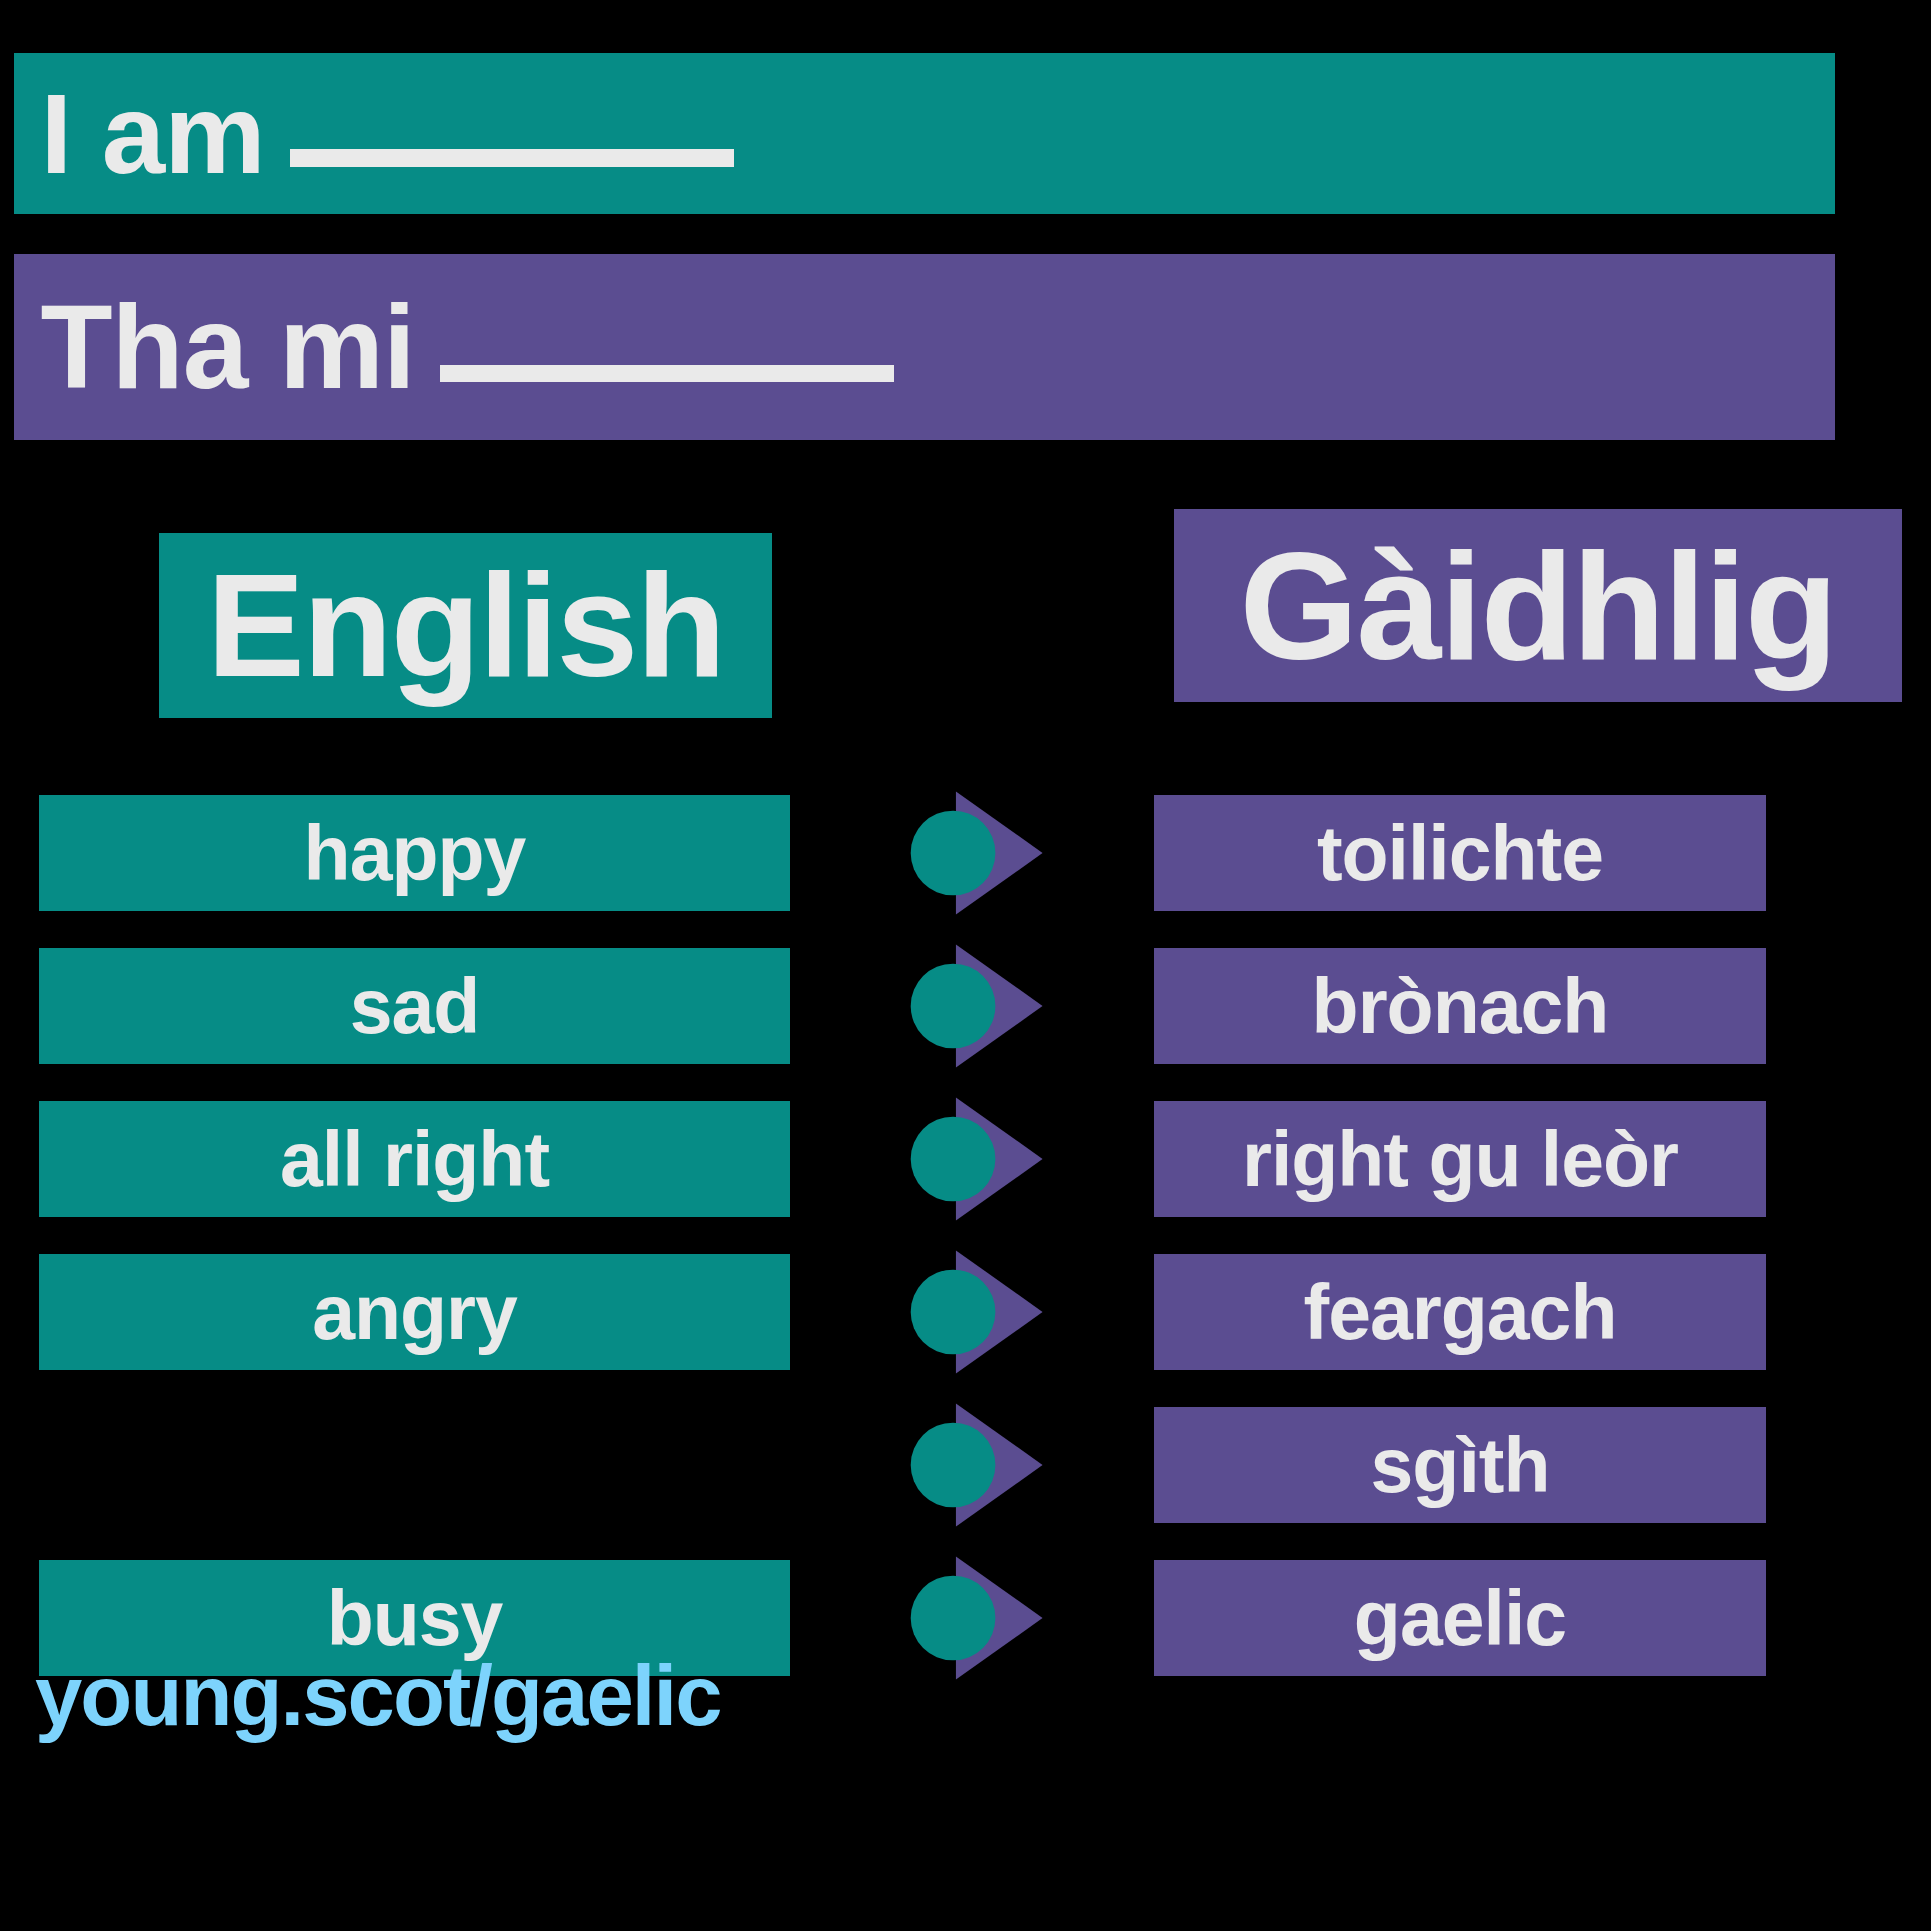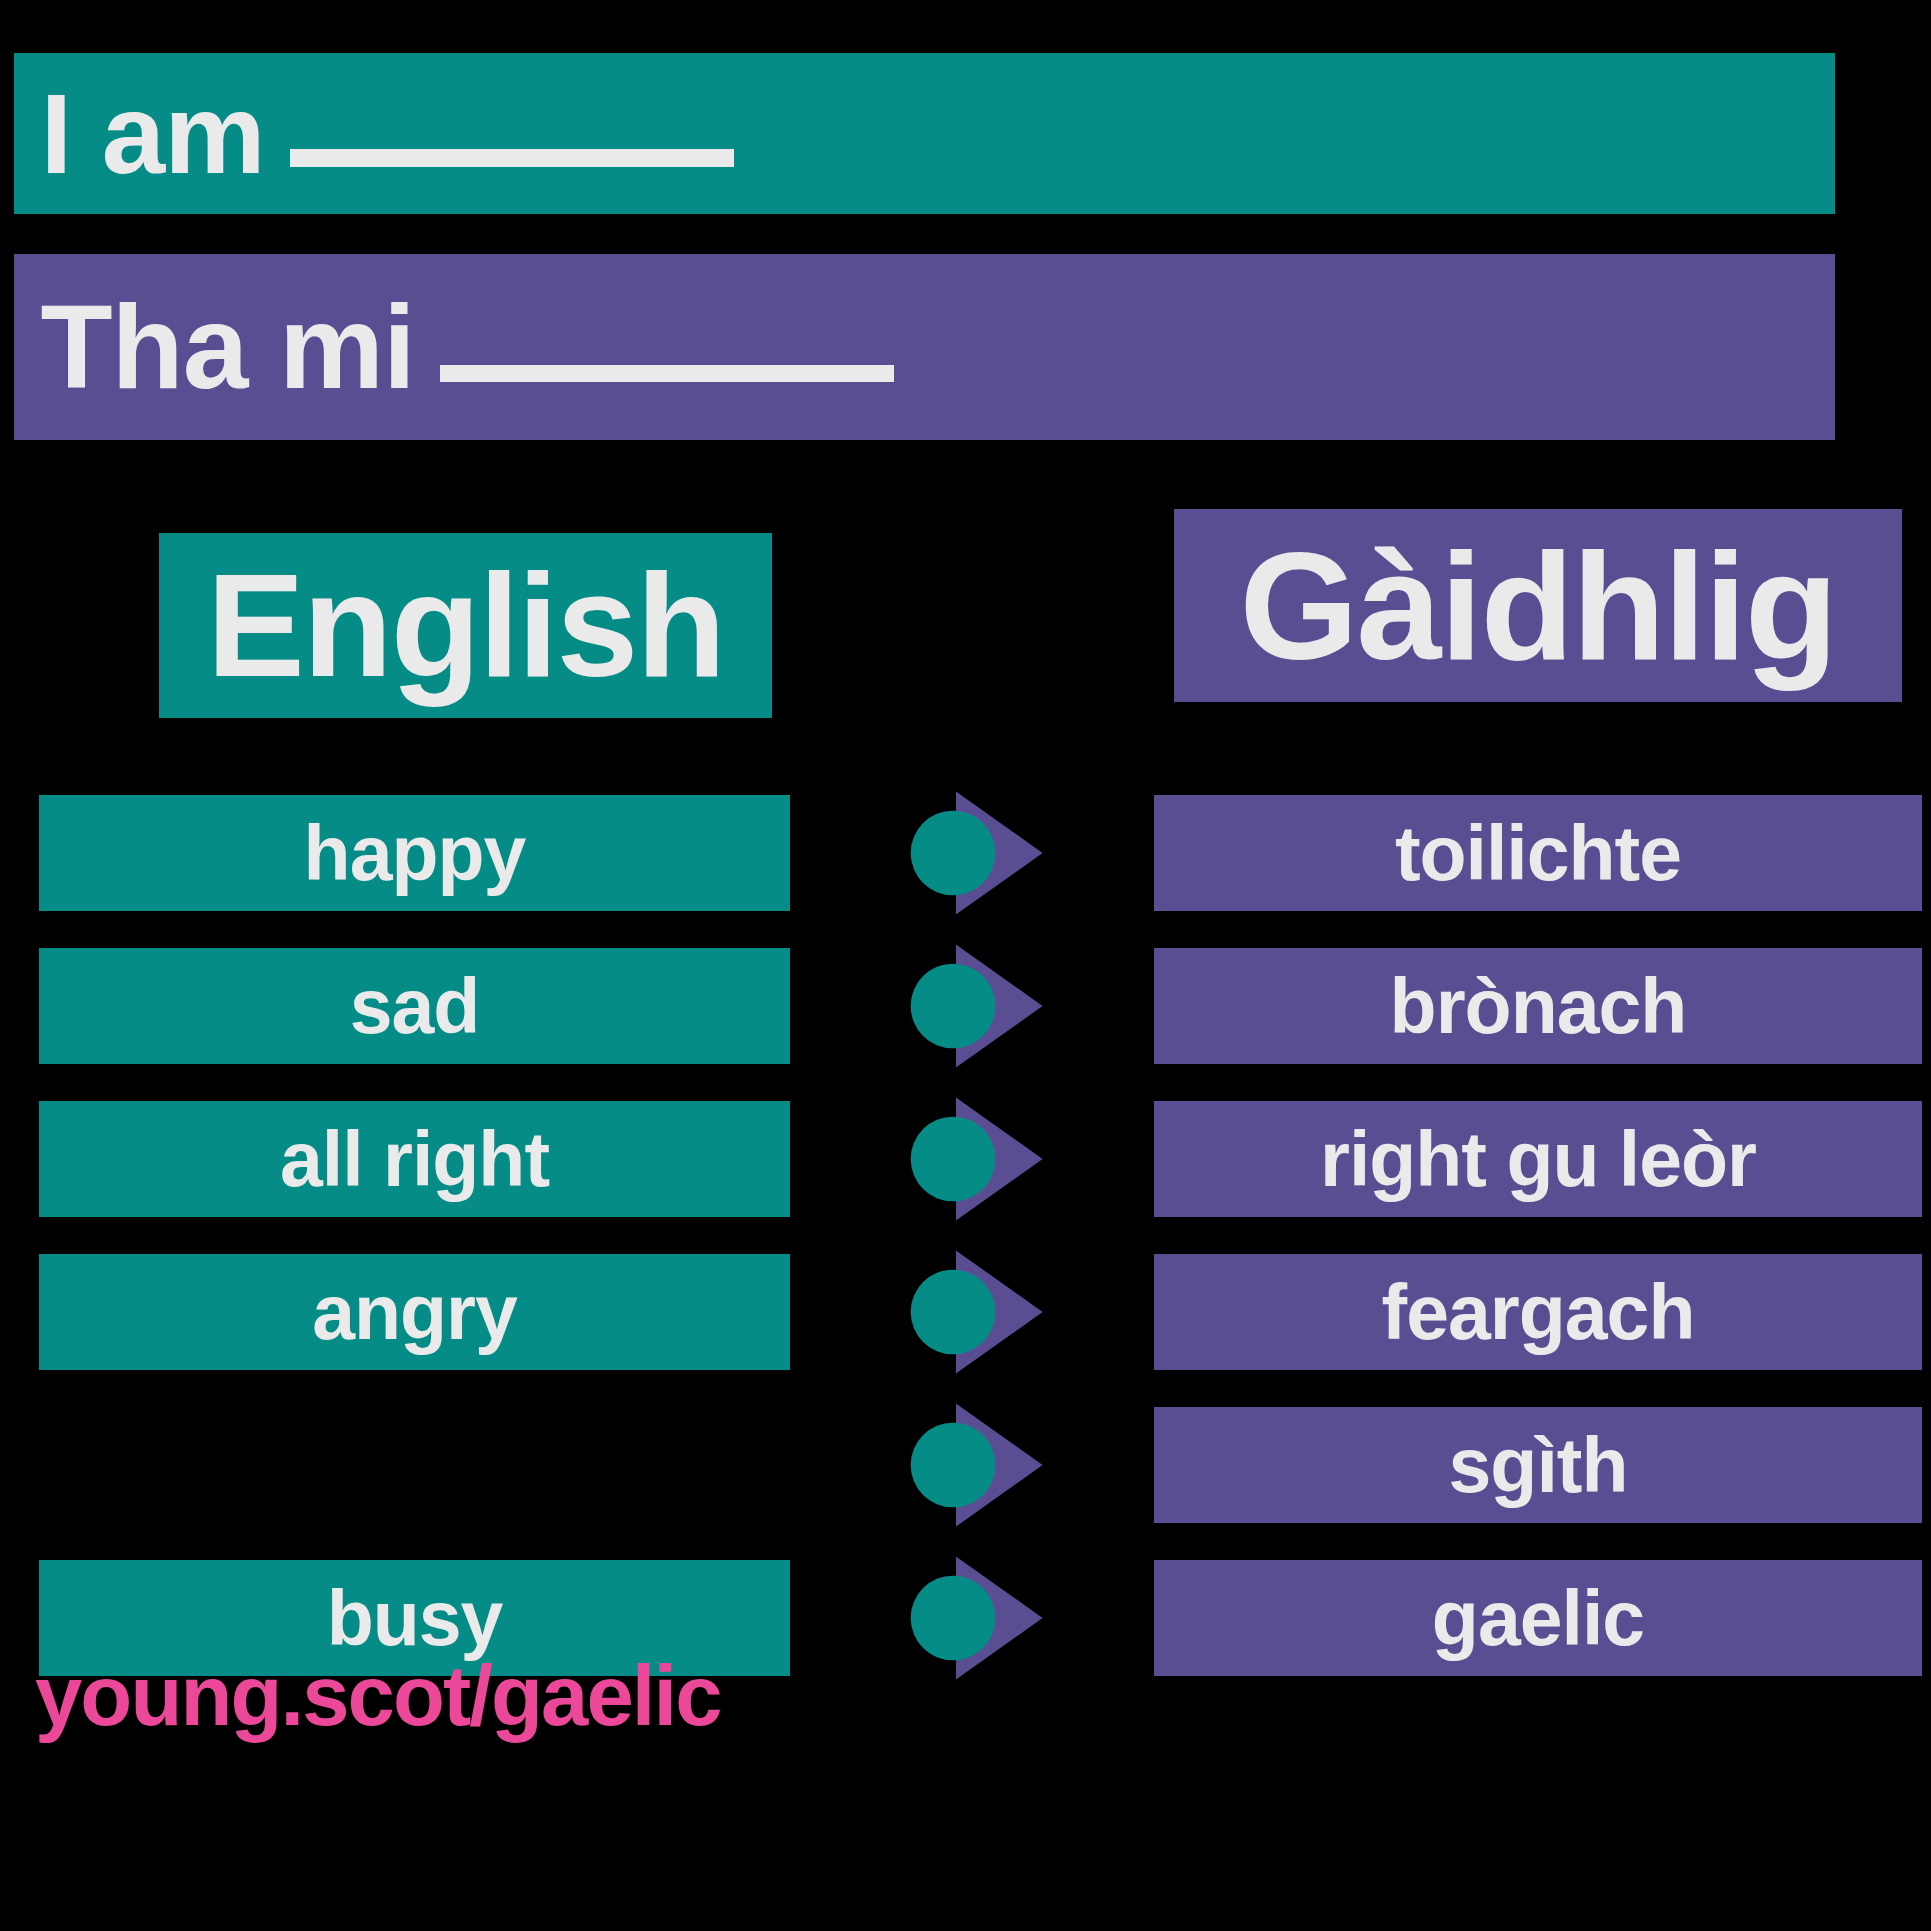--- a/index.html
+++ b/index.html
@@ -93,21 +93,21 @@
     display:flex;
     align-items:center;
     justify-content:center;
     box-sizing:border-box;
   }
   .word-en{
     left:39px;width:751px;
     background:#068C86;
   }
   .word-gd{
-    left:1154px;width:768px;
+    left:1154px;width:612px;
     background:#5B4D91;
   }
   .word-label{
     color:#EAEAEA;
     font-weight:700;
     font-size:77px;
     line-height:1;
     letter-spacing:-1px;
     white-space:nowrap;
   }
@@ -117,21 +117,21 @@
     position:absolute;
     left:903px;top:-3.9px;
     width:154px;height:124px;
   }
   .connector svg{display:block;width:154px;height:124px;}
 
   
   .footer-url{
     position:absolute;
     left:35px;top:1653px;
-    color:#ec4899;
+    color:#7dd3fc;
     font-weight:700;
     font-size:85px;
     line-height:1;
     letter-spacing:-1.9px;
     white-space:nowrap;
   }
 </style>
 </head>
 <body>
 

